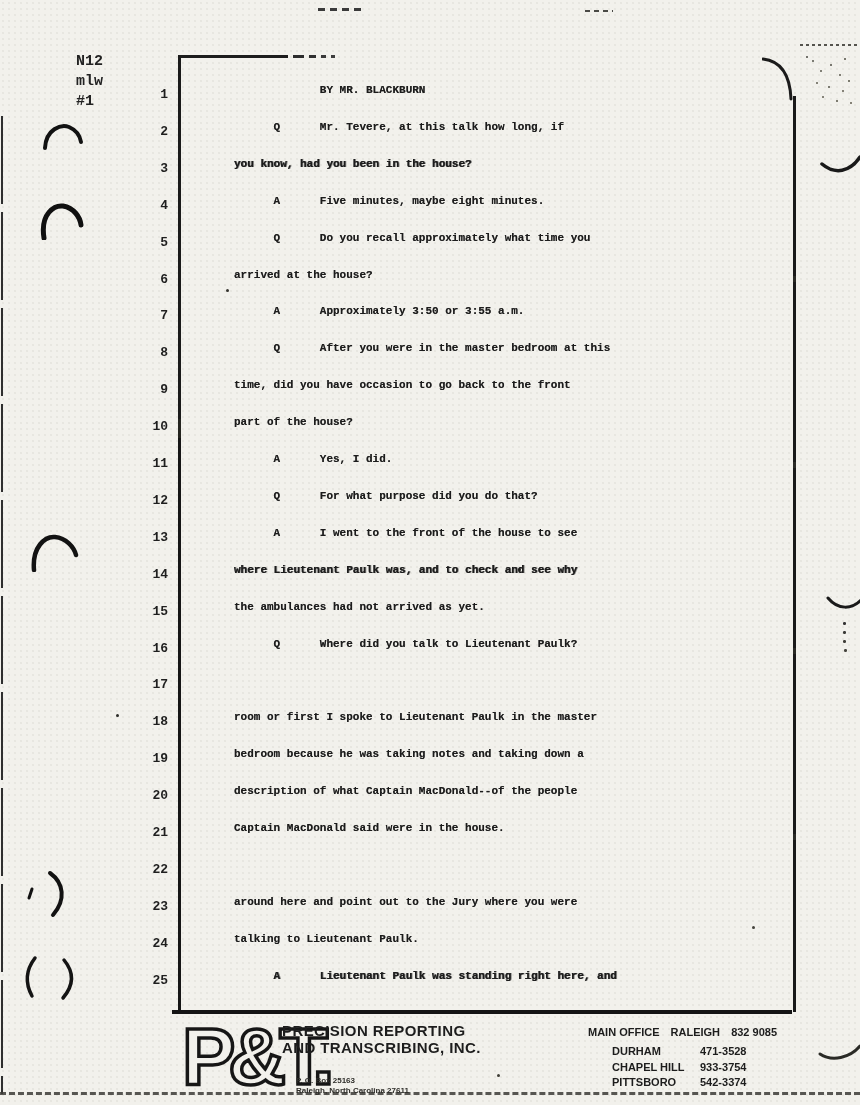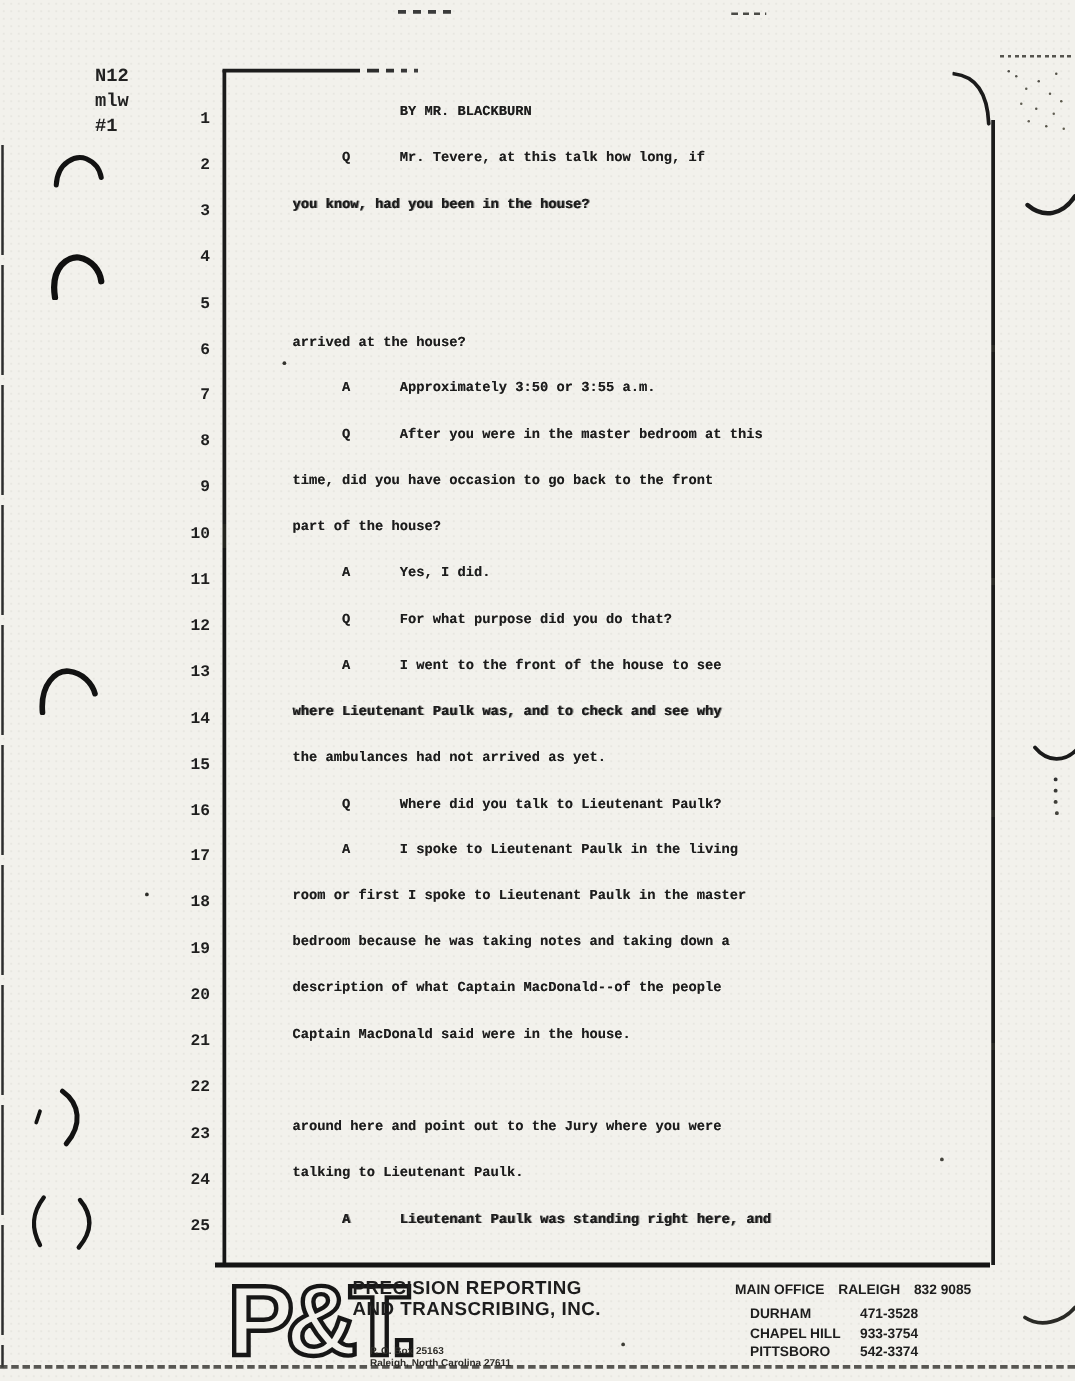--- a/index.html
+++ b/index.html
@@ -54,21 +54,21 @@
   .t-num{position:absolute;left:140px;width:28px;text-align:right;font-size:13px;font-weight:700;color:#1f1f1f;top:3px;}
   .t-text{position:absolute;left:234px;top:0;font-size:11px;font-weight:600;white-space:pre;color:#1c1c1c;text-shadow:0 0 .4px rgba(20,20,20,.6);}
   .t-row.smudged .t-text{text-shadow:1px 0 0 rgba(40,40,40,.5), 0 0 .5px rgba(20,20,20,.7);}
   
   .footer{position:absolute;left:0;top:1012px;width:860px;height:93px;font-family:"Liberation Sans",sans-serif;}
   .logo{position:absolute;left:182px;top:6px;}
   .company{position:absolute;left:282px;top:10px;font-size:15px;font-weight:700;letter-spacing:.4px;color:#1d1d1d;line-height:17px;white-space:nowrap;}
   .address{position:absolute;left:296px;top:64px;font-size:8px;font-weight:700;color:#2e2d29;line-height:10px;white-space:nowrap;}
   .offices{position:absolute;left:588px;top:14px;font-size:11px;font-weight:700;color:#1d1d1d;white-space:nowrap;}
   .office-main span{margin-right:8px;}
-  .branches{margin-top:6px;margin-left:12px;}
+  .branches{margin-top:6px;margin-left:24px;}
   .branch-row{display:flex;line-height:15.5px;}
   .branch-city{width:88px;}
   .branch-phone{}
 </style>
 </head>
 <body>
 
 <div id="page">
 
   <div class="edge-left"></div>
@@ -130,23 +130,25 @@
       <div class="t-row" style="top: 120.9px;">
     <span class="t-num">2</span>
     <span class="t-text">      Q      Mr. Tevere, at this talk how long, if</span>
   </div>
       <div class="t-row smudged" style="top: 157.8px;">
     <span class="t-num">3</span>
     <span class="t-text">you know, had you been in the house?</span>
   </div>
       <div class="t-row" style="top: 194.7px;">
     <span class="t-num">4</span>
+    <span class="t-text">      A      Five minutes, maybe eight minutes.</span>
   </div>
       <div class="t-row" style="top: 231.6px;">
     <span class="t-num">5</span>
+    <span class="t-text">      Q      Do you recall approximately what time you</span>
   </div>
       <div class="t-row" style="top: 268.5px;">
     <span class="t-num">6</span>
     <span class="t-text">arrived at the house?</span>
   </div>
       <div class="t-row" style="top: 305.4px;">
     <span class="t-num">7</span>
     <span class="t-text">      A      Approximately 3:50 or 3:55 a.m.</span>
   </div>
       <div class="t-row" style="top: 342.3px;">
@@ -180,21 +182,20 @@
       <div class="t-row" style="top: 600.6px;">
     <span class="t-num">15</span>
     <span class="t-text">the ambulances had not arrived as yet.</span>
   </div>
       <div class="t-row" style="top: 637.5px;">
     <span class="t-num">16</span>
     <span class="t-text">      Q      Where did you talk to Lieutenant Paulk?</span>
   </div>
       <div class="t-row" style="top: 674.4px;">
     <span class="t-num">17</span>
-    <span class="t-text">      A      I spoke to Lieutenant Paulk in the living</span>
   </div>
       <div class="t-row" style="top: 711.3px;">
     <span class="t-num">18</span>
     <span class="t-text">room or first I spoke to Lieutenant Paulk in the master</span>
   </div>
       <div class="t-row" style="top: 748.2px;">
     <span class="t-num">19</span>
     <span class="t-text">bedroom because he was taking notes and taking down a</span>
   </div>
       <div class="t-row" style="top: 785.1px; padding-left: 44px;">

